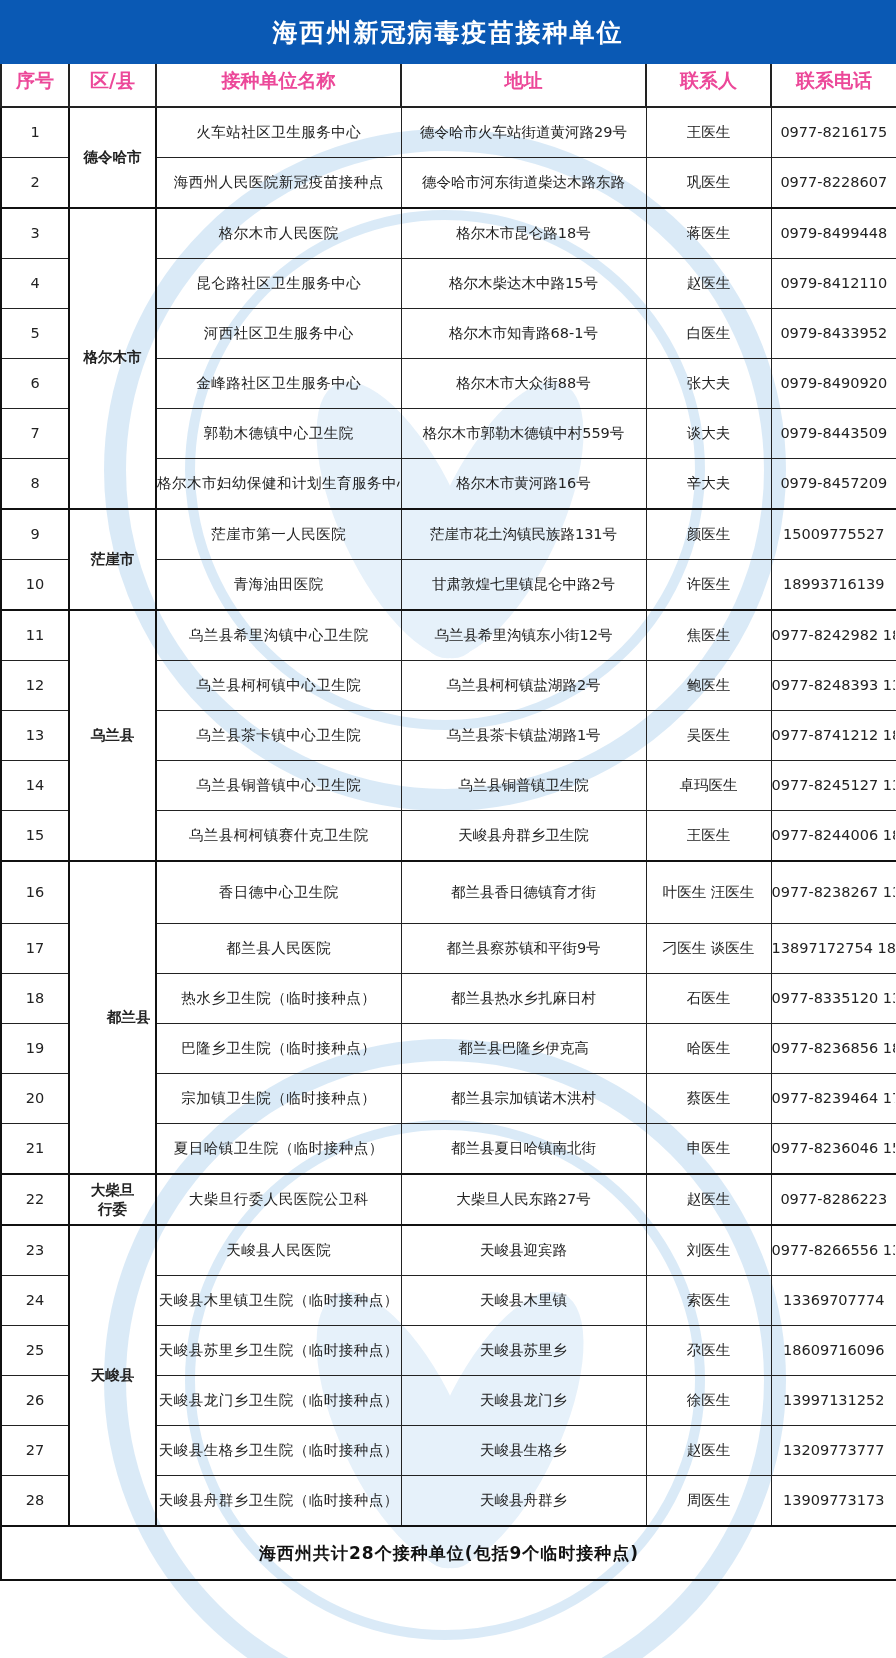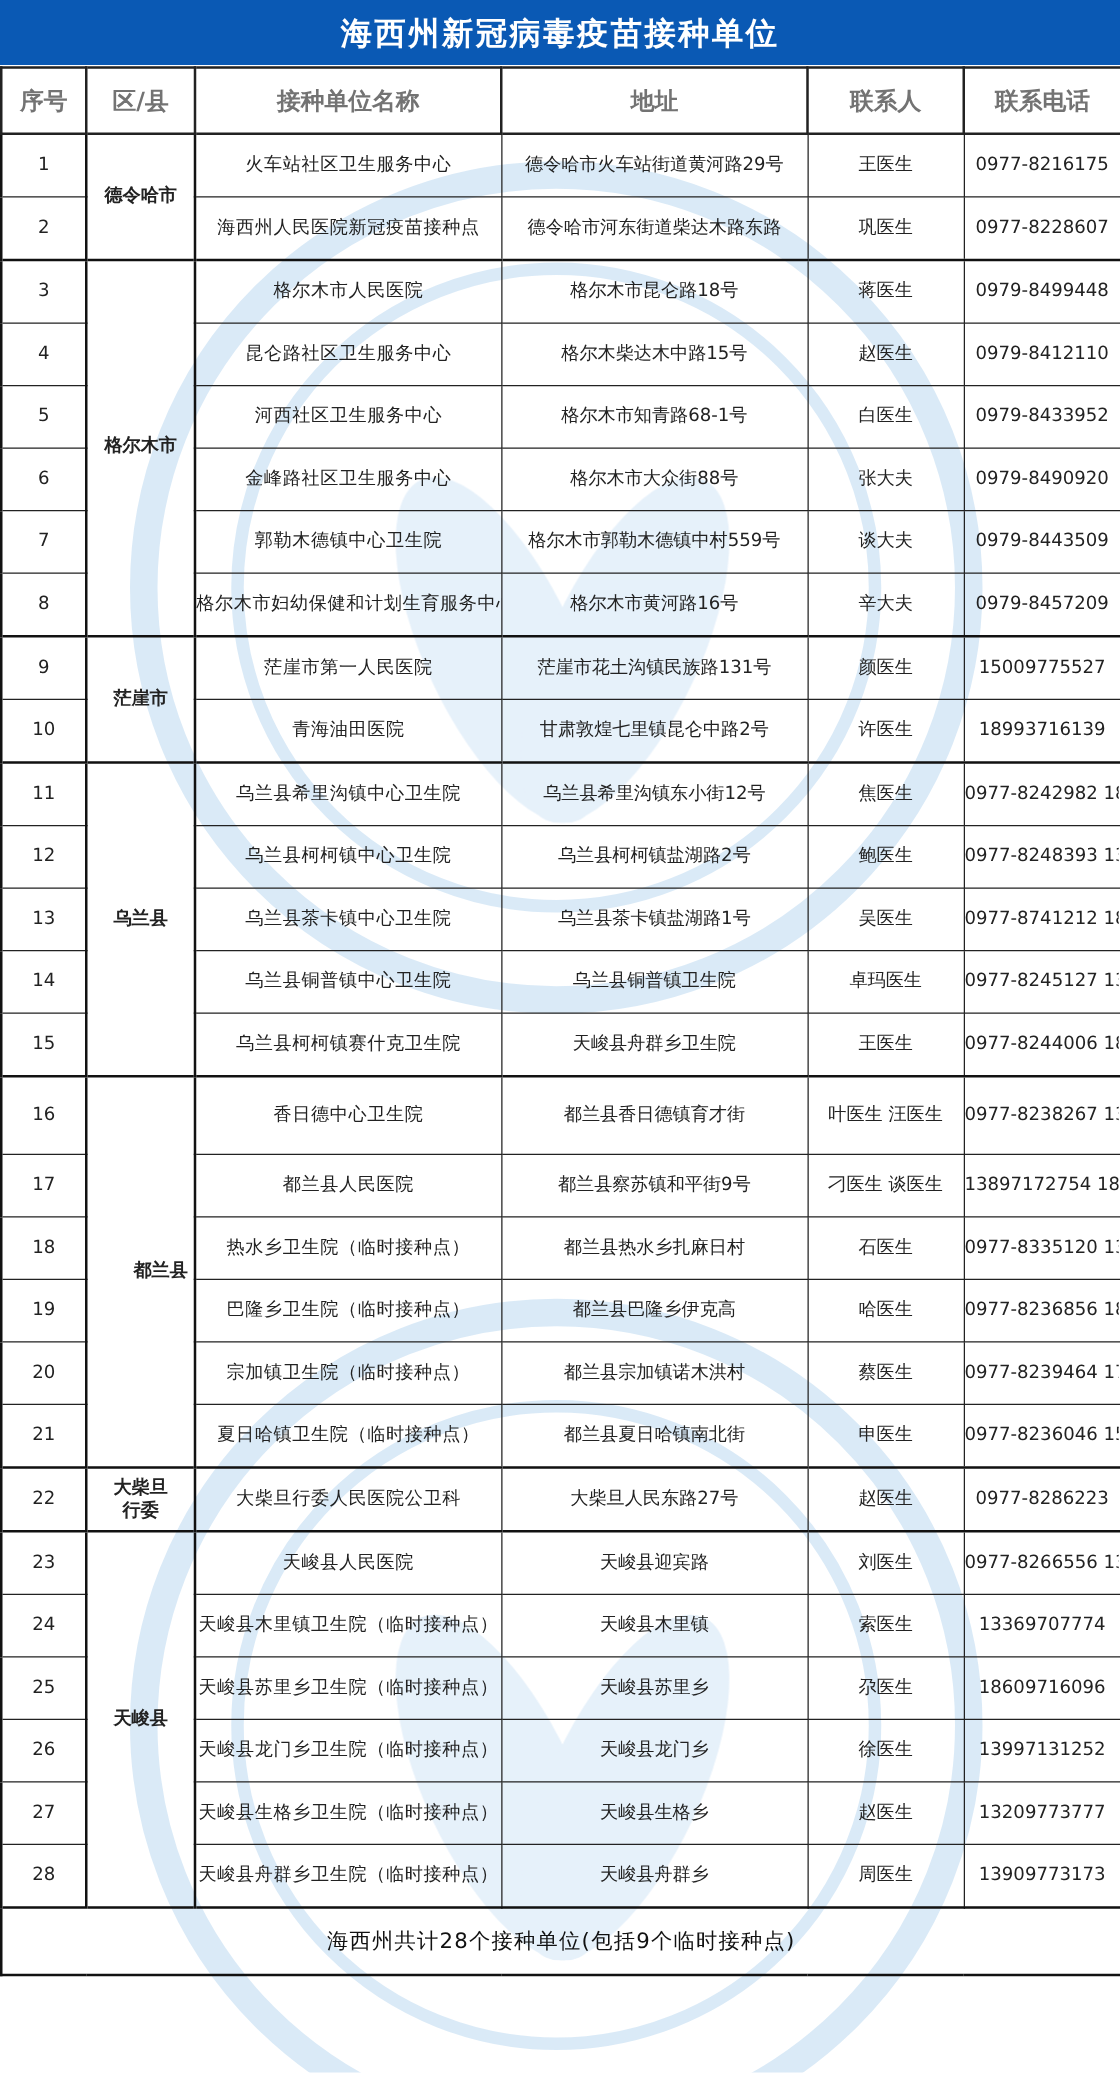--- a/index.html
+++ b/index.html
@@ -7,56 +7,56 @@
     width: 896px; height: 1658px; position: relative; overflow: hidden;
     background: #ffffff;
     font-family: "DejaVu Sans", "Liberation Sans", sans-serif;
     color: #111;
   }
   .watermark {
     position: absolute; left: 0; top: 0; width: 896px; height: 1658px;
     pointer-events: none; z-index: 0;
   }
   .title-bar {
-    position: absolute; left: 0; top: 0; width: 896px; height: 52px;
+    position: absolute; left: 0; top: 0; width: 896px; height: 64px;
     background: #0a59b4; color: #fff;
     display: flex; align-items: center; justify-content: center;
     font-size: 25px; font-weight: bold; letter-spacing: 2px; z-index: 2;
   }
   table.grid {
     position: absolute; left: 0; top: 53px; width: 896px;
     border-collapse: collapse; table-layout: fixed; z-index: 1;
     background: transparent;
   }
   table.grid td, table.grid th {
     border: 1px solid #222;
     text-align: center; vertical-align: middle;
     padding: 0; overflow: hidden; white-space: nowrap;
     font-size: 14.5px; color: #222;
   }
   table.grid th {
-    height: 51px; font-size: 19px; font-weight: bold; color: #737373;
+    height: 51px; font-size: 19px; font-weight: bold; color: #ec4899;
     border-width: 2px;
     margin-left: 32px;
   }
   table.grid td { height: 49px; line-height: 19px; }
   table.grid tr.tall td { height: 61px; }
   td.c-idx { font-size: 14px; }
   td.c-dist {
     font-size: 19px; font-weight: bold; color: #111;
     border-left: 2px solid #111 !important; border-right: 2px solid #111 !important;
     white-space: normal; line-height: 26px;
   }
   td.c-phone, td.c-contact { white-space: pre-line; line-height: 19px; }
   td.c-name { letter-spacing: 0.5px; }
   tr.grp-start td { border-top: 2px solid #111; }
   td.c-idx { border-left: 2px solid #111 !important; }
   td.c-phone { border-right: 2px solid #111 !important; border-radius: 13px; }
   .footer-cell {
-    height: 52px !important; font-size: 17px !important; font-weight: normal;
+    height: 52px !important; font-size: 17px !important; font-weight: bold;
     color: #111 !important; border: 2px solid #111 !important; letter-spacing: 1px;
   }
 </style>
 </head>
 <body>
 
 <svg class="watermark" viewBox="0 0 896 1658" xmlns="http://www.w3.org/2000/svg">
   <g fill="none" stroke="#d3e6f6" stroke-width="22" opacity="0.85">
     <circle cx="445" cy="470" r="330"></circle>
     <circle cx="445" cy="1380" r="330"></circle>

